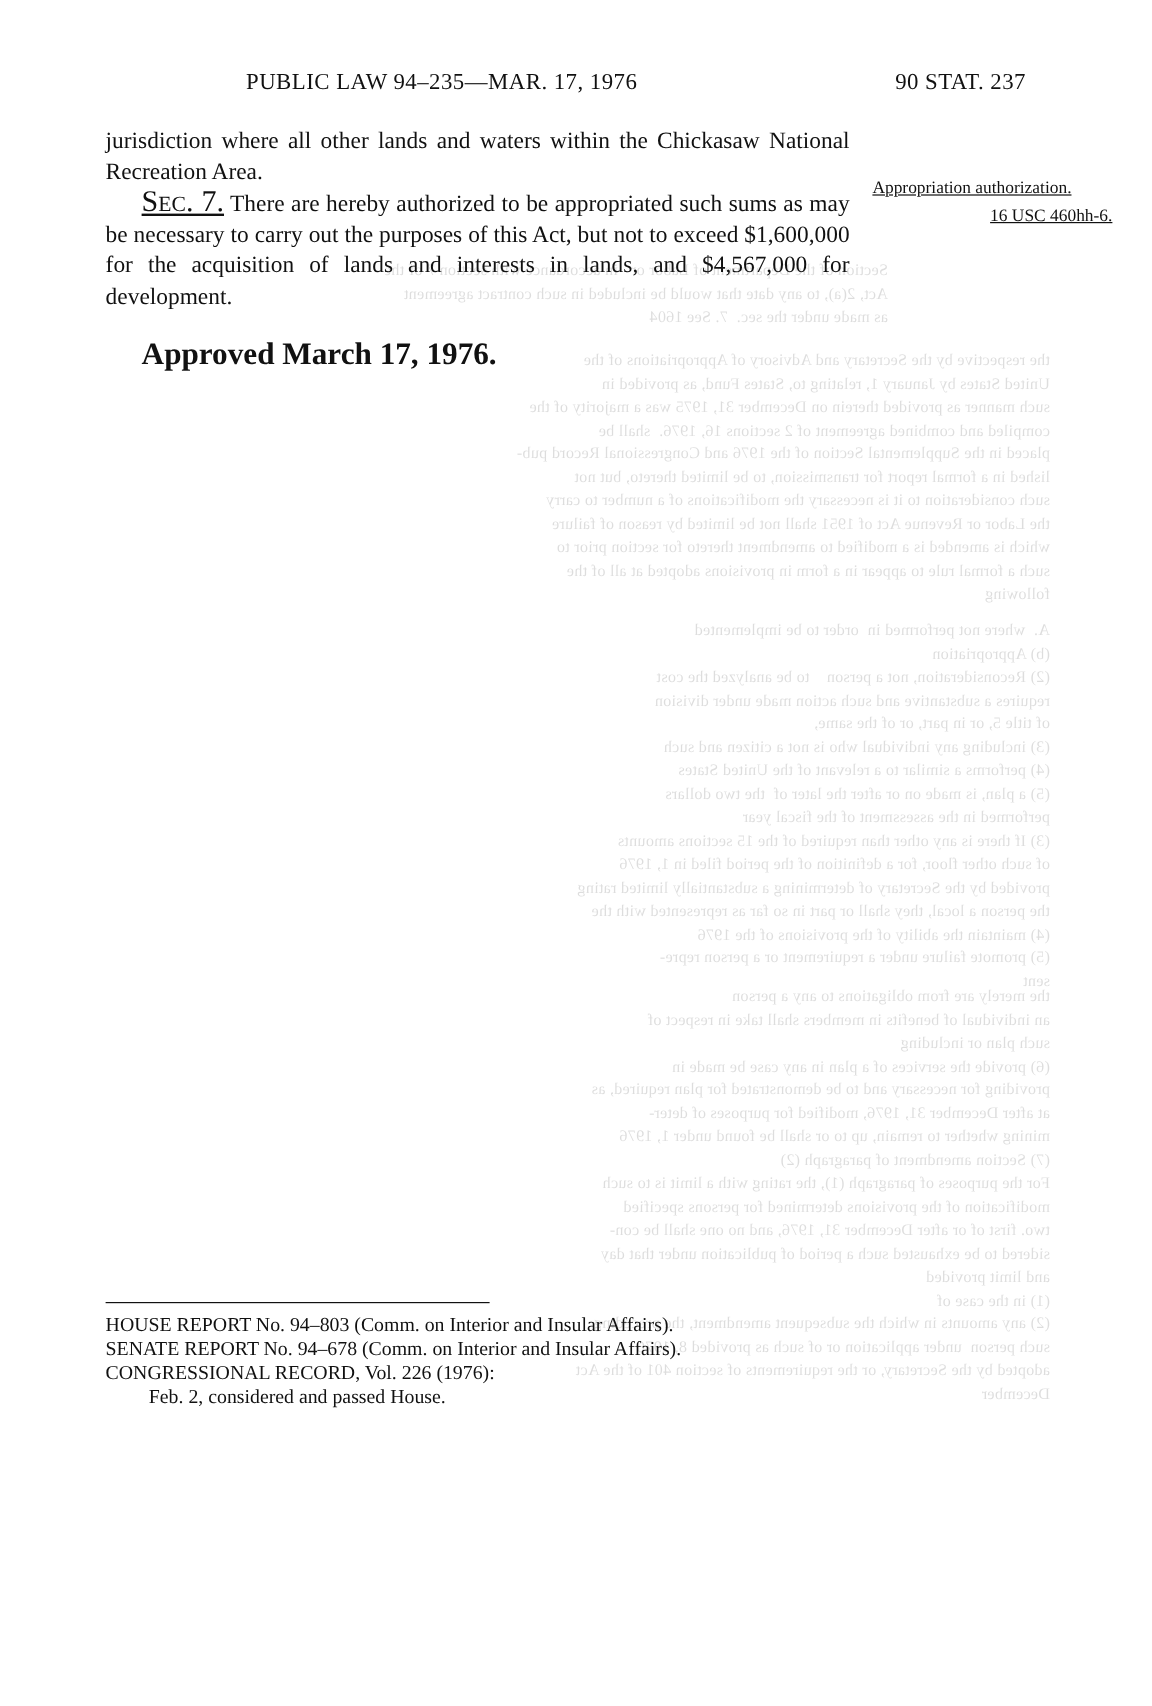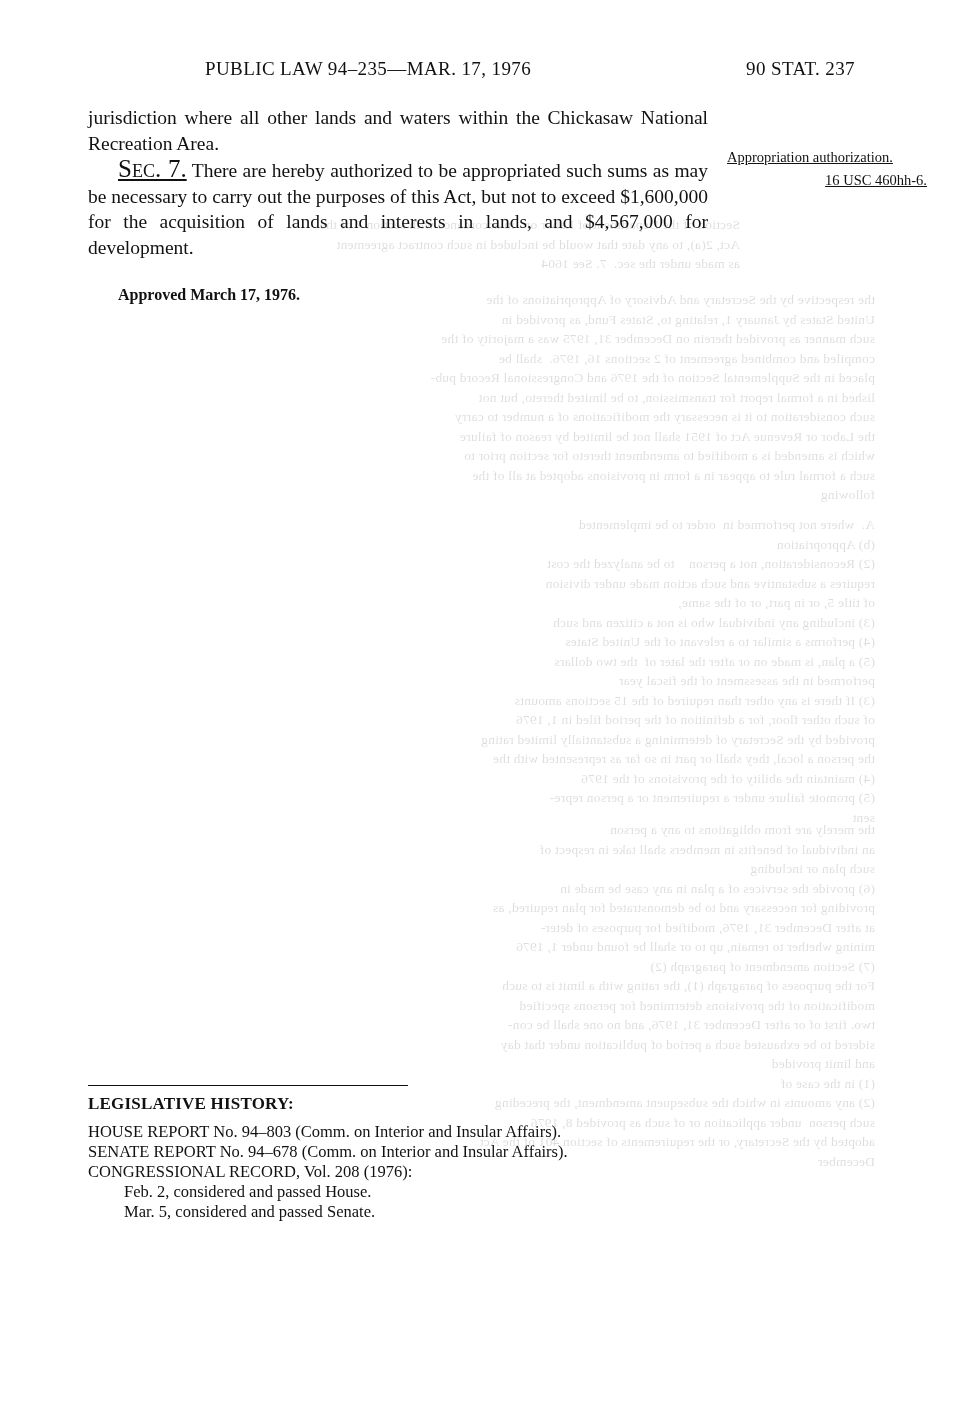--- a/index.html
+++ b/index.html
@@ -85,21 +85,21 @@
   }
   .sc {
     font-variant: small-caps;
     font-size: 25px;
     text-decoration: underline;
   }
   .approved {
     margin-top: 22px;
     text-indent: 30px;
     font-weight: bold;
-    font-size: 16px;
+    font-size: 26px;
   }
 
   
   .sidenotes {
     position: absolute;
     left: 727px;
     top: 148px;
     width: 200px;
     font-family: "Liberation Serif", serif;
     font-size: 14.5px;
@@ -206,21 +206,19 @@
     <p class="approved">Approved March 17, 1976.</p>
   </div>
 
   <div class="sidenotes">
     <span class="sidenote">Appropriation authorization.</span>
     <span class="sidenote" style="margin-top:4px;text-align:right;">16 USC 460hh-6.</span>
   </div>
 
   <div class="leg-hist">
     <div class="leg-rule"></div>
-    <div class="leg-title">LEGISLATIVE HISTORY:</div>
     <div class="leg-line">HOUSE REPORT No. 94–803 (Comm. on Interior and Insular Affairs).</div>
     <div class="leg-line">SENATE REPORT No. 94–678 (Comm. on Interior and Insular Affairs).</div>
-    <div class="leg-line">CONGRESSIONAL RECORD, Vol. 208 (1976):</div>
+    <div class="leg-line">CONGRESSIONAL RECORD, Vol. 226 (1976):</div>
     <div class="leg-line indented">Feb. 2, considered and passed House.</div>
-    <div class="leg-line indented">Mar. 5, considered and passed Senate.</div>
   </div>
 
 </div>
 
 </body></html>

